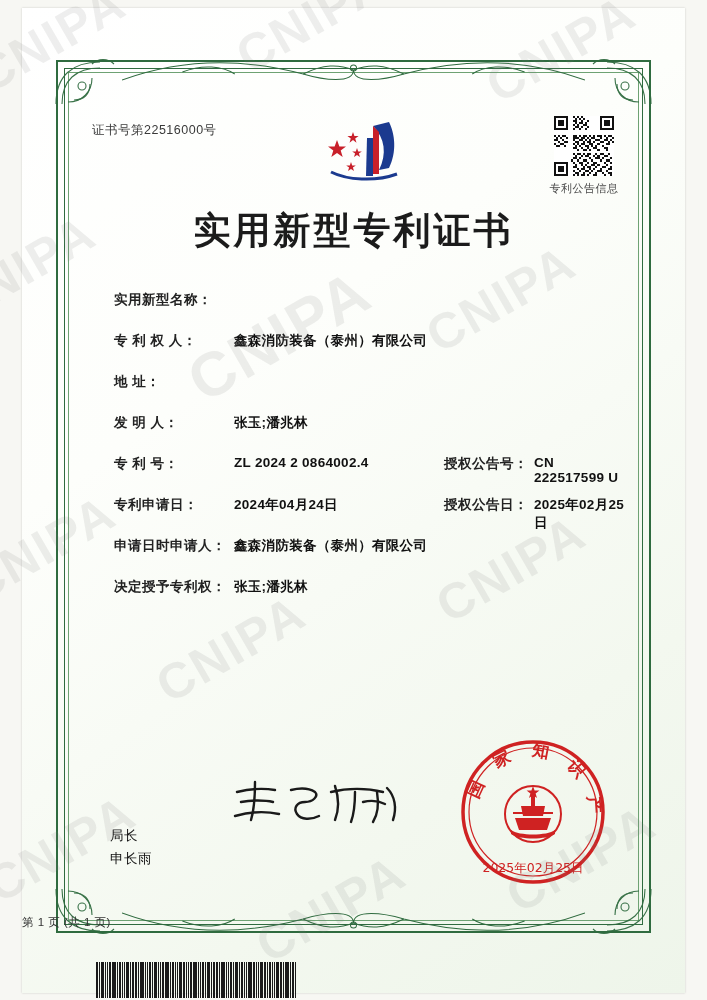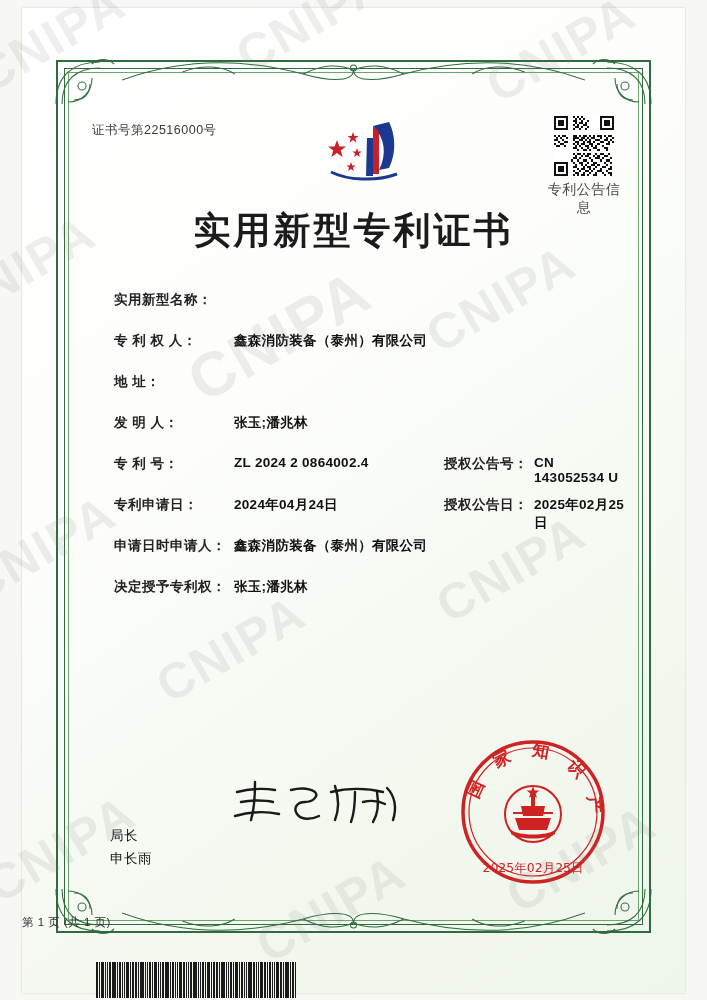--- a/index.html
+++ b/index.html
@@ -85,21 +85,21 @@
   .logo{
     position:absolute;left:295px;top:110px;width:105px;height:72px;
   }
 
   .qr-box{
     position:absolute;right:58px;top:108px;
     width:86px;text-align:center;
   }
   .qr-img{width:60px;height:60px;margin:0 auto;display:block;}
   .qr-cap{
-    font-size:14px;color:#4a4a4a;margin-top:5px;letter-spacing:.5px;
+    font-size:11px;color:#4a4a4a;margin-top:5px;letter-spacing:.5px;
   }
 
   .title{
     position:absolute;left:0;right:0;top:198px;
     text-align:center;
     font-size:37px;
     font-weight:700;
     letter-spacing:3px;
     color:#1b1b1b;
     font-family:"DejaVu Sans","Liberation Sans",sans-serif;
@@ -462,21 +462,21 @@
 
       <div class="row tall">
         <span class="lbl">发 明 人：</span>
         <span class="val">张玉;潘兆林</span>
       </div>
 
       <div class="row tall">
         <span class="lbl">专 利 号：</span>
         <span class="val">ZL 2024 2 0864002.4</span>
         <span class="lbl2">授权公告号：</span>
-        <span class="val2">CN 143052534 U</span>
+        <span class="val2">CN 222517599 U</span>
       </div>
 
       <div class="row tall">
         <span class="lbl">专利申请日：</span>
         <span class="val">2024年04月24日</span>
         <span class="lbl2">授权公告日：</span>
         <span class="val2">2025年02月25日</span>
       </div>
 
       <div class="row tall">

